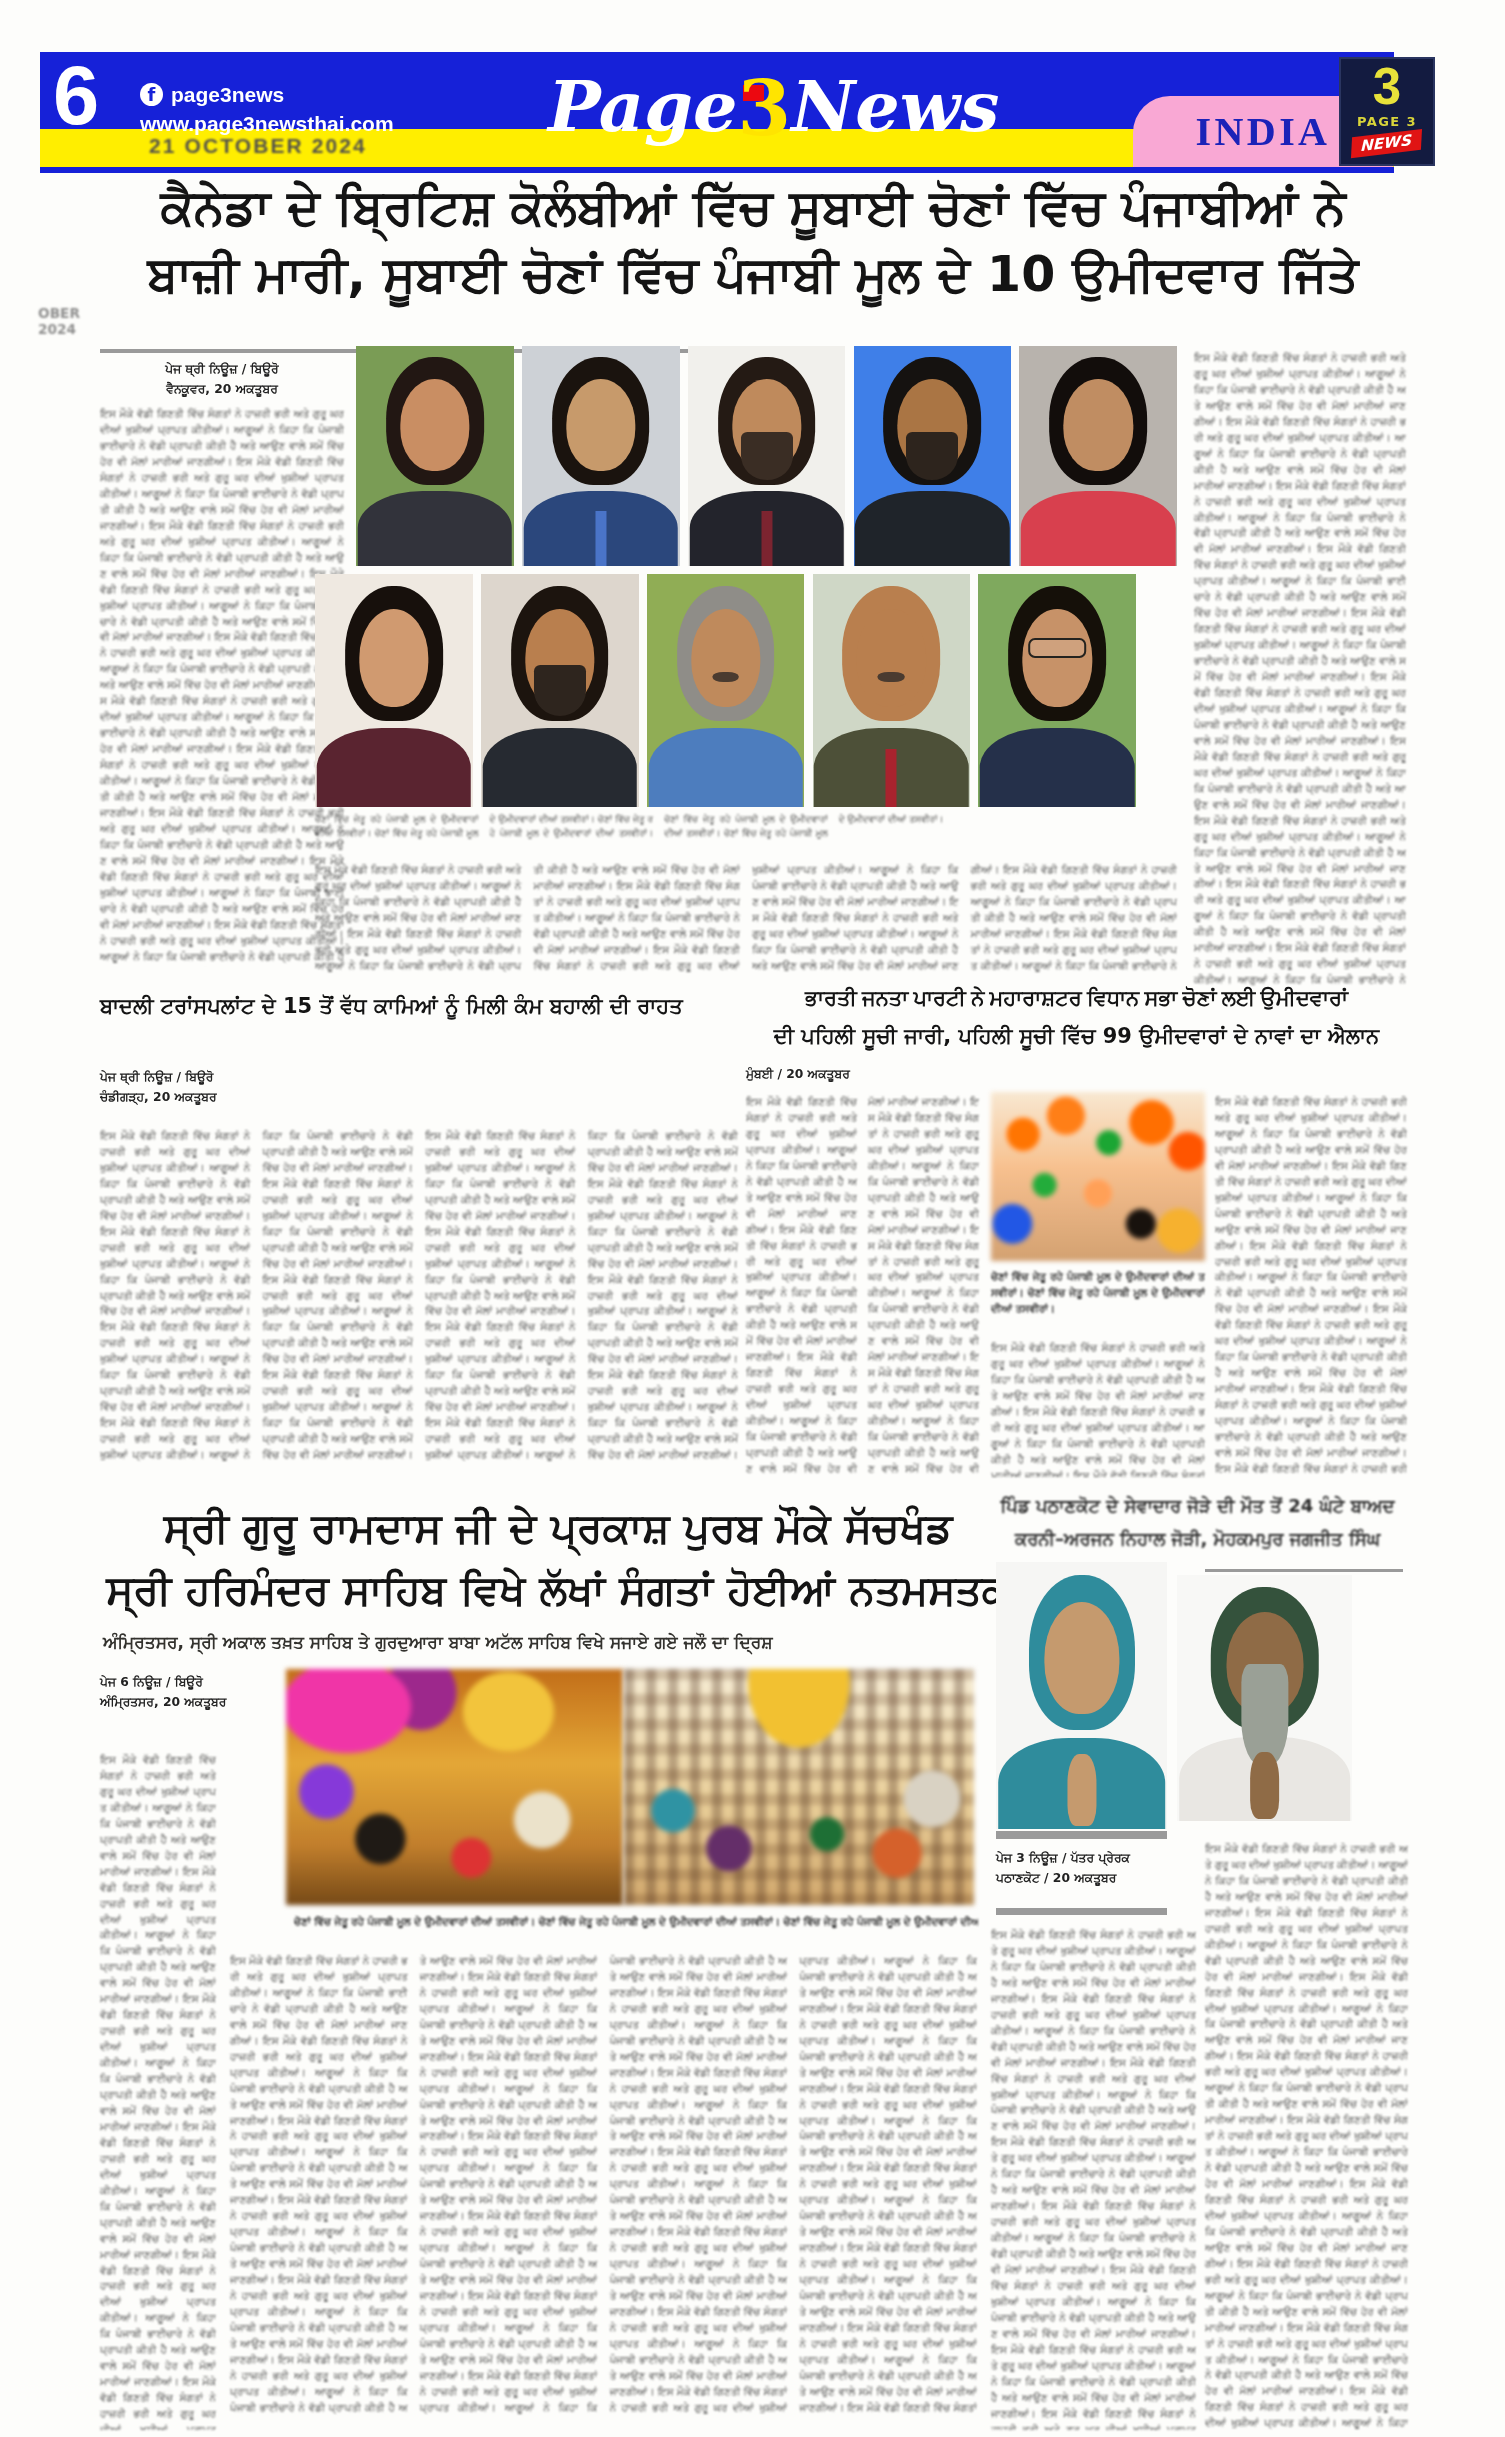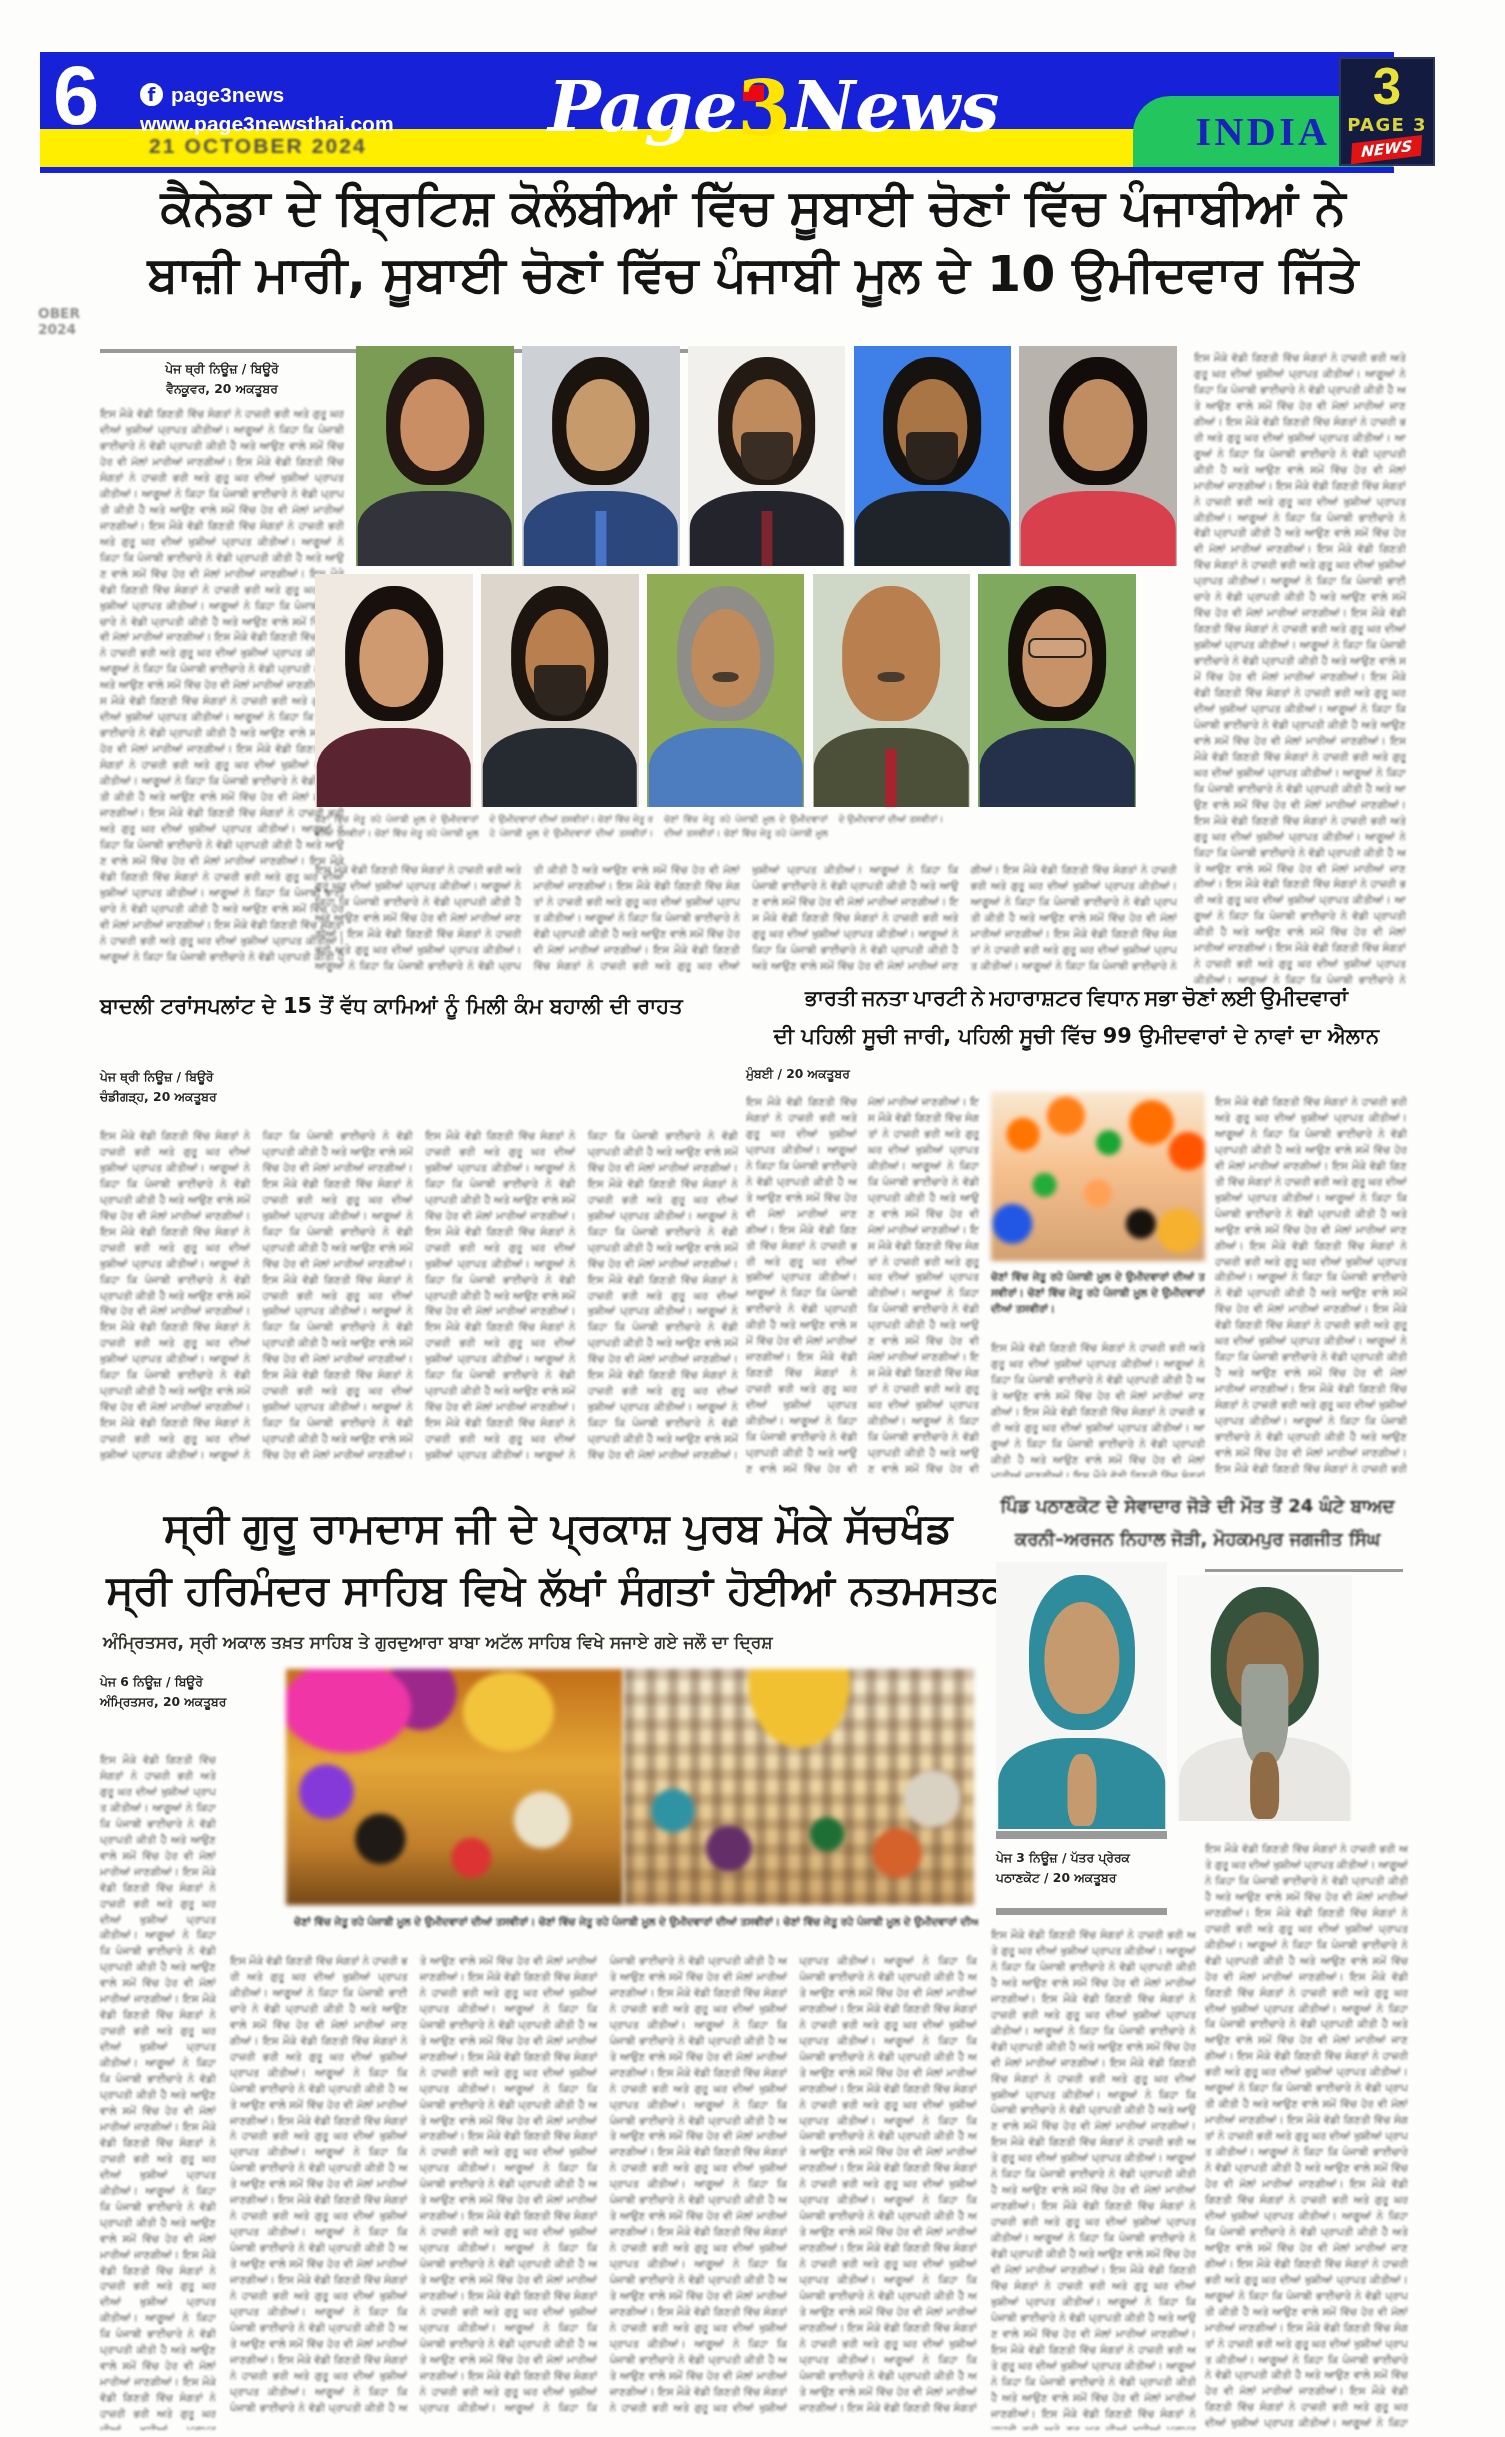--- a/index.html
+++ b/index.html
@@ -16,26 +16,26 @@
              font-weight:bold;font-size:18px;text-align:center;line-height:23px;}
   .handle,.url{color:#ffffff;font-weight:bold;font-size:21px;font-family:"Liberation Sans",sans-serif;}
   .date-text{color:#54524a;font-weight:bold;font-size:21px;letter-spacing:2.1px;
              filter:blur(0.8px);font-family:"Liberation Sans",sans-serif;margin-left:46px;}
   .masthead{color:#ffffff;font-family:"DejaVu Serif",serif;font-weight:bold;font-style:italic;
             white-space:nowrap;text-align:center;}
   .masthead .m1,.masthead .m3{font-size:70px;}
   .masthead .m2{font-size:77px;color:#ffe400;font-style:normal;position:relative;top:4.1px;}
   .m-red{display:inline-block;width:20.5px;height:16.4px;background:#ec0810;position:relative;
          top:-30px;left:5.5px;margin-right:-20.5px;}
-  .india-tab{background:#22c55e;border-radius:37px 0 0 0;text-align:center;}
+  .india-tab{background:#f9a8d4;border-radius:37px 0 0 0;text-align:center;}
   .india-text{color:#1b22b8;font-family:"Liberation Serif",serif;font-weight:bold;
               font-size:40px;letter-spacing:3.4px;line-height:71px;}
   .logo-box{background:#131b40;border:2.1px solid #2a3560;text-align:center;}
   .logo-3{color:#e8e23a;font-size:51px;font-weight:bold;line-height:55px;font-family:"Liberation Sans",sans-serif;}
-  .logo-page3{color:#d8d43a;font-size:18px;font-weight:bold;letter-spacing:1.4px;}
+  .logo-page3{color:#d8d43a;font-size:13px;font-weight:bold;letter-spacing:1.4px;}
   .logo-news{display:inline-block;background:#e01414;color:#ffffff;font-style:italic;font-weight:bold;
              font-size:15px;padding:1.4px 9.6px;transform:skew(-10deg) rotate(-7deg);margin-top:4.1px;}
   
   .headline{color:#141414;font-weight:bold;text-align:center;filter:blur(0.5px);
             font-family:"DejaVu Sans",sans-serif;white-space:nowrap;}
   .hl-main{font-size:49px;}
   .hl-mid{font-size:21px;white-space:normal;line-height:1.45;}
   .hl-big2{font-size:41px;}
   .deck{color:#33322e;font-weight:bold;font-size:17px;filter:blur(0.6px);white-space:nowrap;}
   .byline{color:#222;font-weight:bold;font-size:12.3px;filter:blur(0.6px);line-height:1.6;}

